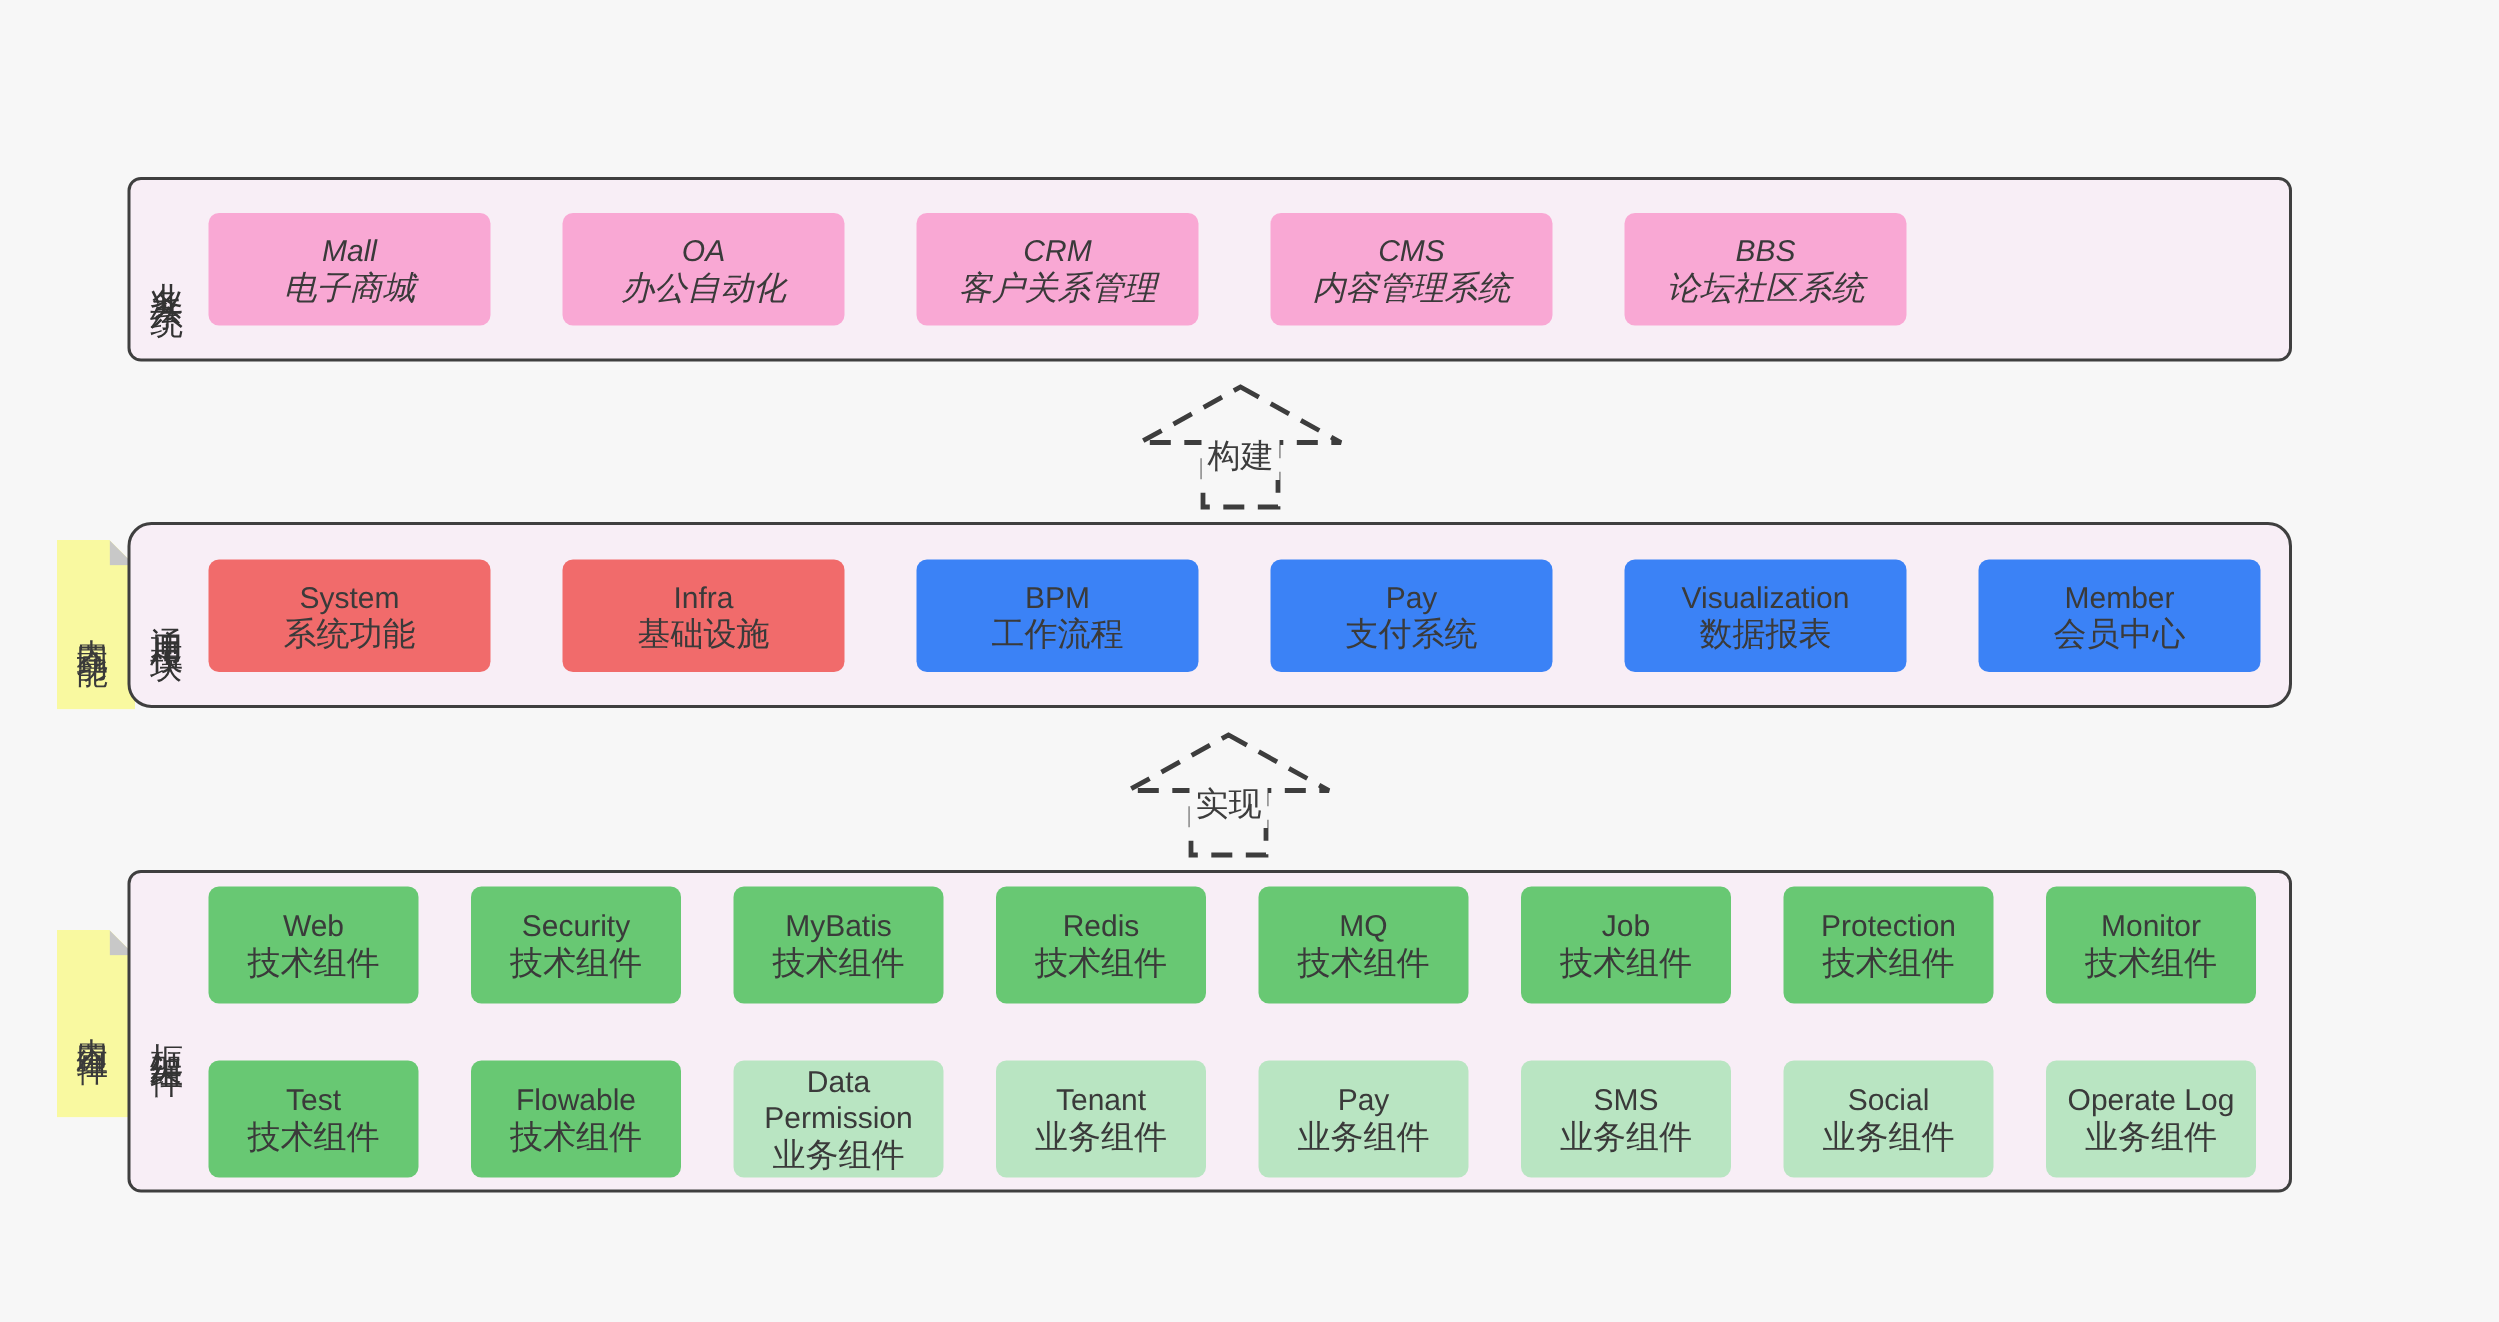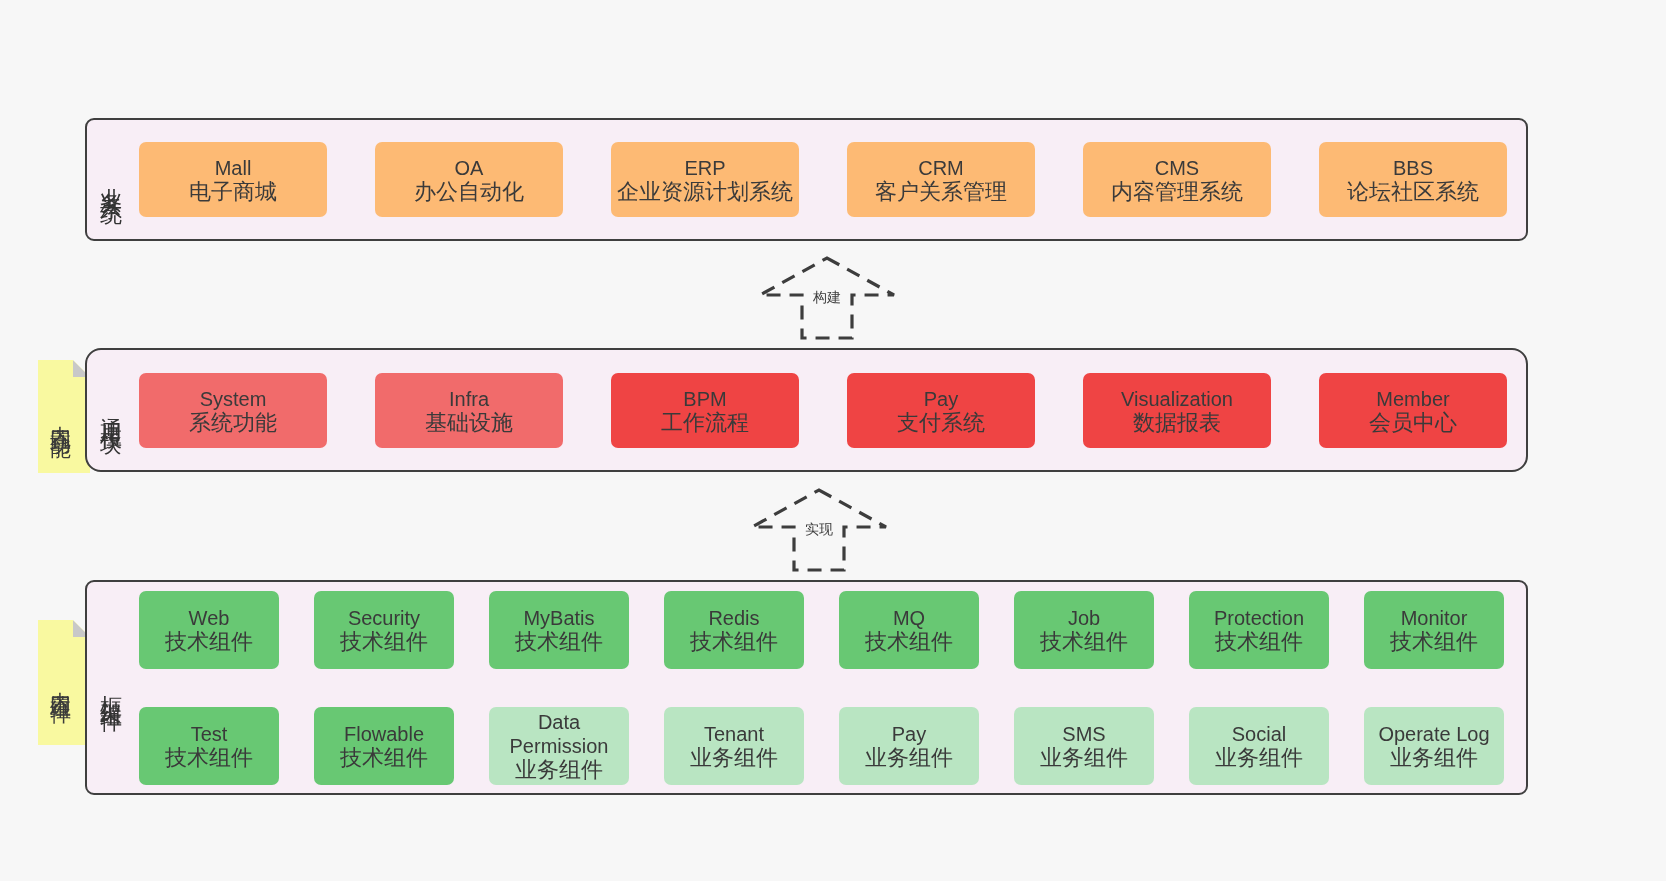--- a/index.html
+++ b/index.html
@@ -31,23 +31,23 @@
     display:flex;flex-direction:column;gap:38px;margin-left:17px;flex:0 0 auto;
   }
   .boxrow8{display:flex;gap:35px;}
   .box{
     border-radius:7px;display:flex;flex-direction:column;
     align-items:center;justify-content:center;text-align:center;
     box-sizing:border-box;padding:2px 4px;
   }
   .box-lg{width:188px;height:75px;}
   .box-sm{width:140px;height:78px;}
-  .blue{background:#fdba74;}
+  .blue{background:#f9a8d4;font-style:italic;}
   .red{background:#f16b6b;}
-  .pink{background:#ef4444;}
+  .pink{background:#3b82f6;}
   .gdark{background:#68c873;}
   .glight{background:#b9e5c2;}
   .box-title{font-size:20px;line-height:24px;color:#3a3a3a;}
   .box-sub{font-size:22px;line-height:23px;color:#3a3a3a;}
   .tab{
     position:absolute;left:38px;width:52px;background:#f9f9a0;
     display:flex;align-items:center;justify-content:center;
     z-index:1;box-sizing:border-box;padding-right:6px;
     clip-path:polygon(0 0, calc(100% - 17px) 0, 100% 17px, 100% 100%, 0 100%);
   }
@@ -60,41 +60,37 @@
   }
   .tab .vlabel{
     margin-left:0;font-size:21px;letter-spacing:4px;color:#3a3a3a;
   }
   .arrow{position:absolute;width:140px;height:86px;}
   .arrow-1{left:757px;top:255px;}
   .arrow-2{left:749px;top:487px;font-family:Liberation Mono, monospace;}
   .arrow svg{position:absolute;left:0;top:0;}
   .arrow .alabel{
     position:absolute;left:50%;top:33px;transform:translateX(-50%);
-    background:#f7f7f7;padding:1px 4px;font-size:14px;color:#3d3d3d;
+    background:#f7f7f7;padding:1px 4px;font-size:22px;color:#3d3d3d;
     white-space:nowrap;
   }
 </style>
 </head>
 <body>
 
 <div class="container c-top">
   <div class="vlabel">业务系统</div>
   <div class="boxrow">
     <div class="box box-lg blue">
       <div class="box-title">Mall</div>
       <div class="box-sub">电子商城</div>
     </div>
     <div class="box box-lg blue">
       <div class="box-title">OA</div>
       <div class="box-sub">办公自动化</div>
-    </div>
-    <div class="box box-lg blue">
-      <div class="box-title">ERP</div>
-      <div class="box-sub">企业资源计划系统</div>
     </div>
     <div class="box box-lg blue">
       <div class="box-title">CRM</div>
       <div class="box-sub">客户关系管理</div>
     </div>
     <div class="box box-lg blue">
       <div class="box-title">CMS</div>
       <div class="box-sub">内容管理系统</div>
     </div>
     <div class="box box-lg blue">

